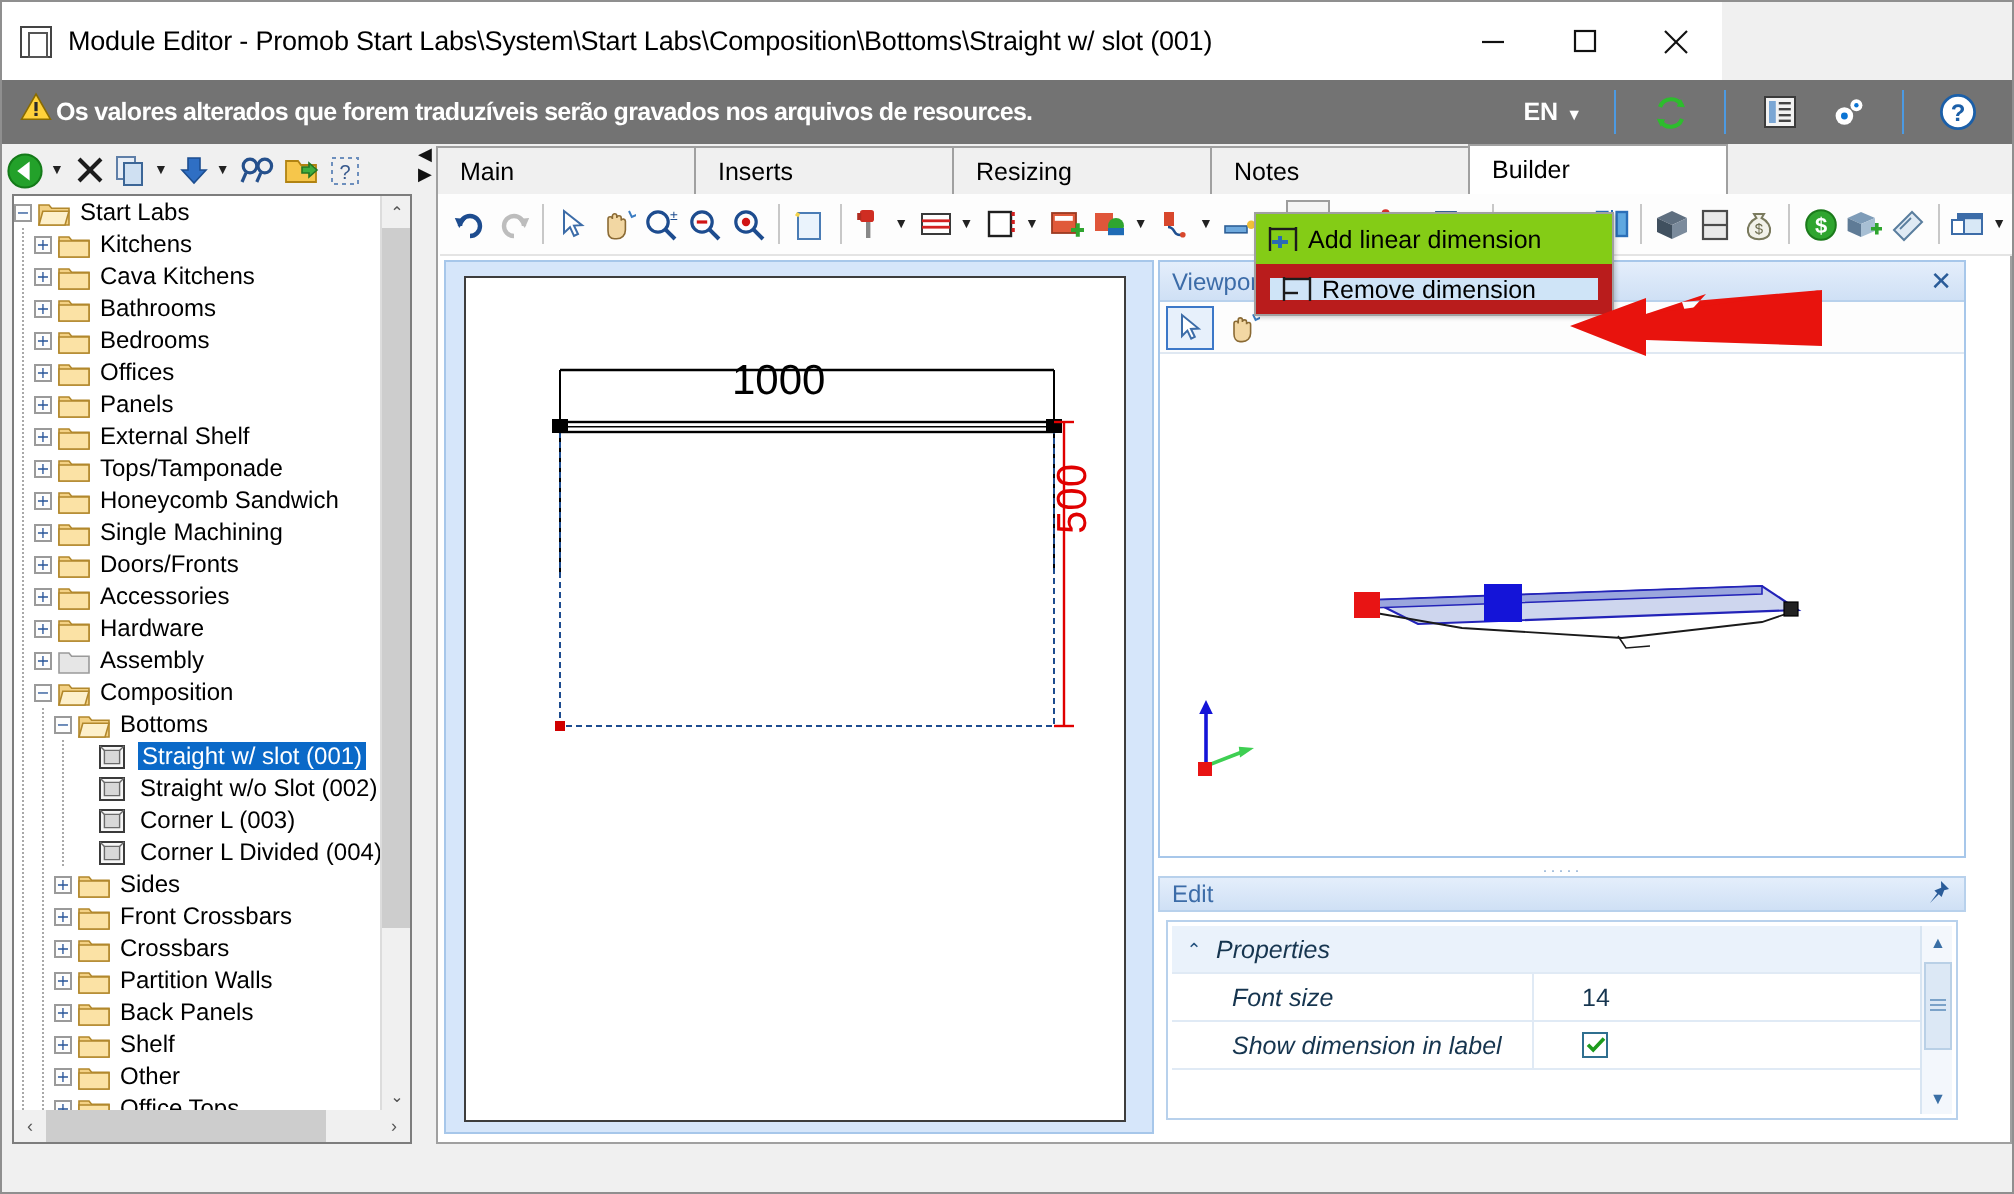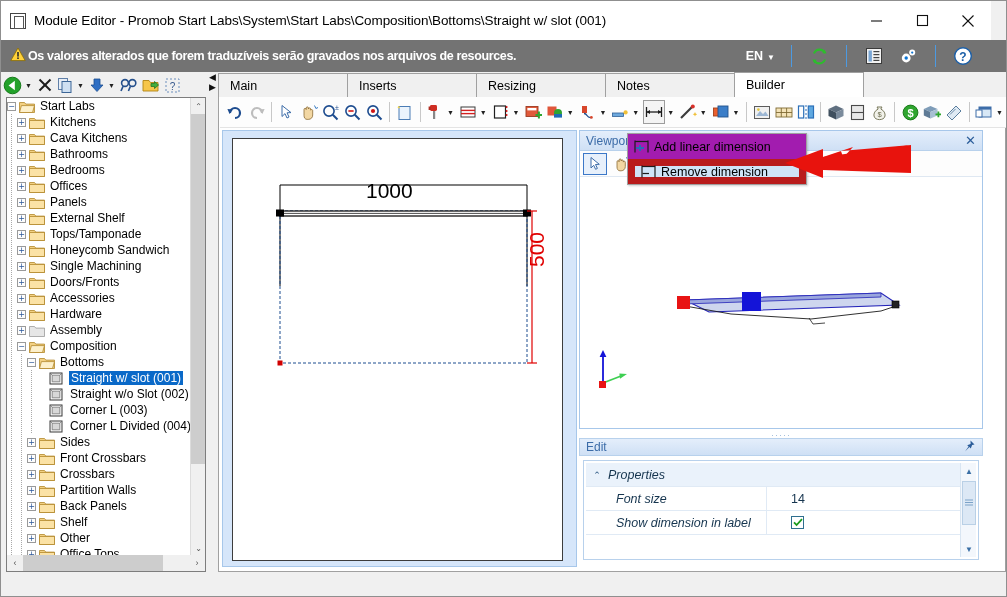--- a/index.html
+++ b/index.html
@@ -13,21 +13,21 @@
   #app {
     position: relative;
     width: 1007px; height: 597px;
     background: #f0f0f0;
     border: 1px solid #8f8f8f;
     overflow: hidden;
   }
 
   
   .titlebar {
-    position: absolute; left: 0; top: 0; width: 990px; height: 39px;
+    position: absolute; left: 0; top: 0; width: 860px; height: 39px;
     background: #ffffff;
     display: flex; align-items: center;
   }
   .titlebar .app-icon {
     width: 16px; height: 16px; margin-left: 9px; margin-right: 8px;
     border: 1px solid #444; position: relative; background: #fff;
   }
   .titlebar .app-icon::after {
     content: ""; position: absolute; left: 3px; top: 2px; width: 8px; height: 11px;
     border: 1px solid #555;
@@ -47,21 +47,21 @@
   .banner {
     position: absolute; left: 0; top: 39px; width: 1005px; height: 32px;
     background: #737373;
     display: flex; align-items: center;
   }
   .banner .warn-icon { margin-left: 9px; margin-right: 2px; display: block; }
   .banner-text {
     color: #ffffff; font-size: 12.5px; font-weight: bold; white-space: nowrap;
     letter-spacing: -0.35px;
   }
-  .banner-right { margin-left: auto; display: flex; align-items: center; padding-right: 26px; }
+  .banner-right { margin-left: auto; display: flex; align-items: center; padding-right: 10px; }
   .lang { color: #fff; font-size: 12.5px; font-weight: bold; margin-right: 6px; }
   .lang .caret { font-size: 8px; margin-left: 4px; }
   .vsep { width: 1px; height: 22px; background: #4c9ae2; margin: 0 10px; }
   .bicon { width: 24px; height: 24px; margin: 0 5px; display: flex; align-items: center; justify-content: center; }
 
   
   .lefttools {
     position: absolute; left: 0; top: 71px; width: 205px; height: 26px;
     background: #f0f0f0; display: flex; align-items: center;
   }
@@ -213,22 +213,22 @@
   }
   .prop-vscroll {
     position: absolute; right: 2px; top: 2px; width: 16px; height: 94px; background: #f3f7fc;
     border-left: 1px solid #d8e5f2;
   }
   .prop-vscroll .parrow { width: 16px; height: 16px; display:flex;align-items:center;justify-content:center;font-size:8px;color:#3a6fa5; }
   .prop-vscroll .pthumb { position:absolute; left:1px; top:18px; width:14px; height:44px; background:#dce8f5; border:1px solid #b9d0e6; }
 
   
   .dropmenu {
-    position: absolute; left: 626px; top: 132px; width: 180px;
-    background: #a21caf; border: 1px solid #a0a0a0; z-index: 60;
+    position: absolute; left: 626px; top: 105px; width: 180px;
+    background: #84cc16; border: 1px solid #a0a0a0; z-index: 60;
     box-shadow: 1px 1px 2px rgba(0,0,0,.18);
   }
   .mitem { height: 25px; display: flex; align-items: center; font-size: 12.5px; color: #000; }
   .mitem .micon { width: 26px; height: 25px; display: flex; align-items: center; justify-content: center; }
   .mitem.hover { background: #cfe4f7; border: 7px solid #b91c1c; height: 25px; }
   .mitem.hover .micon { border-right: none; }
 
   
   .redarrow { position: absolute; left: 782px; top: 138px; z-index: 70; }
 </style>

